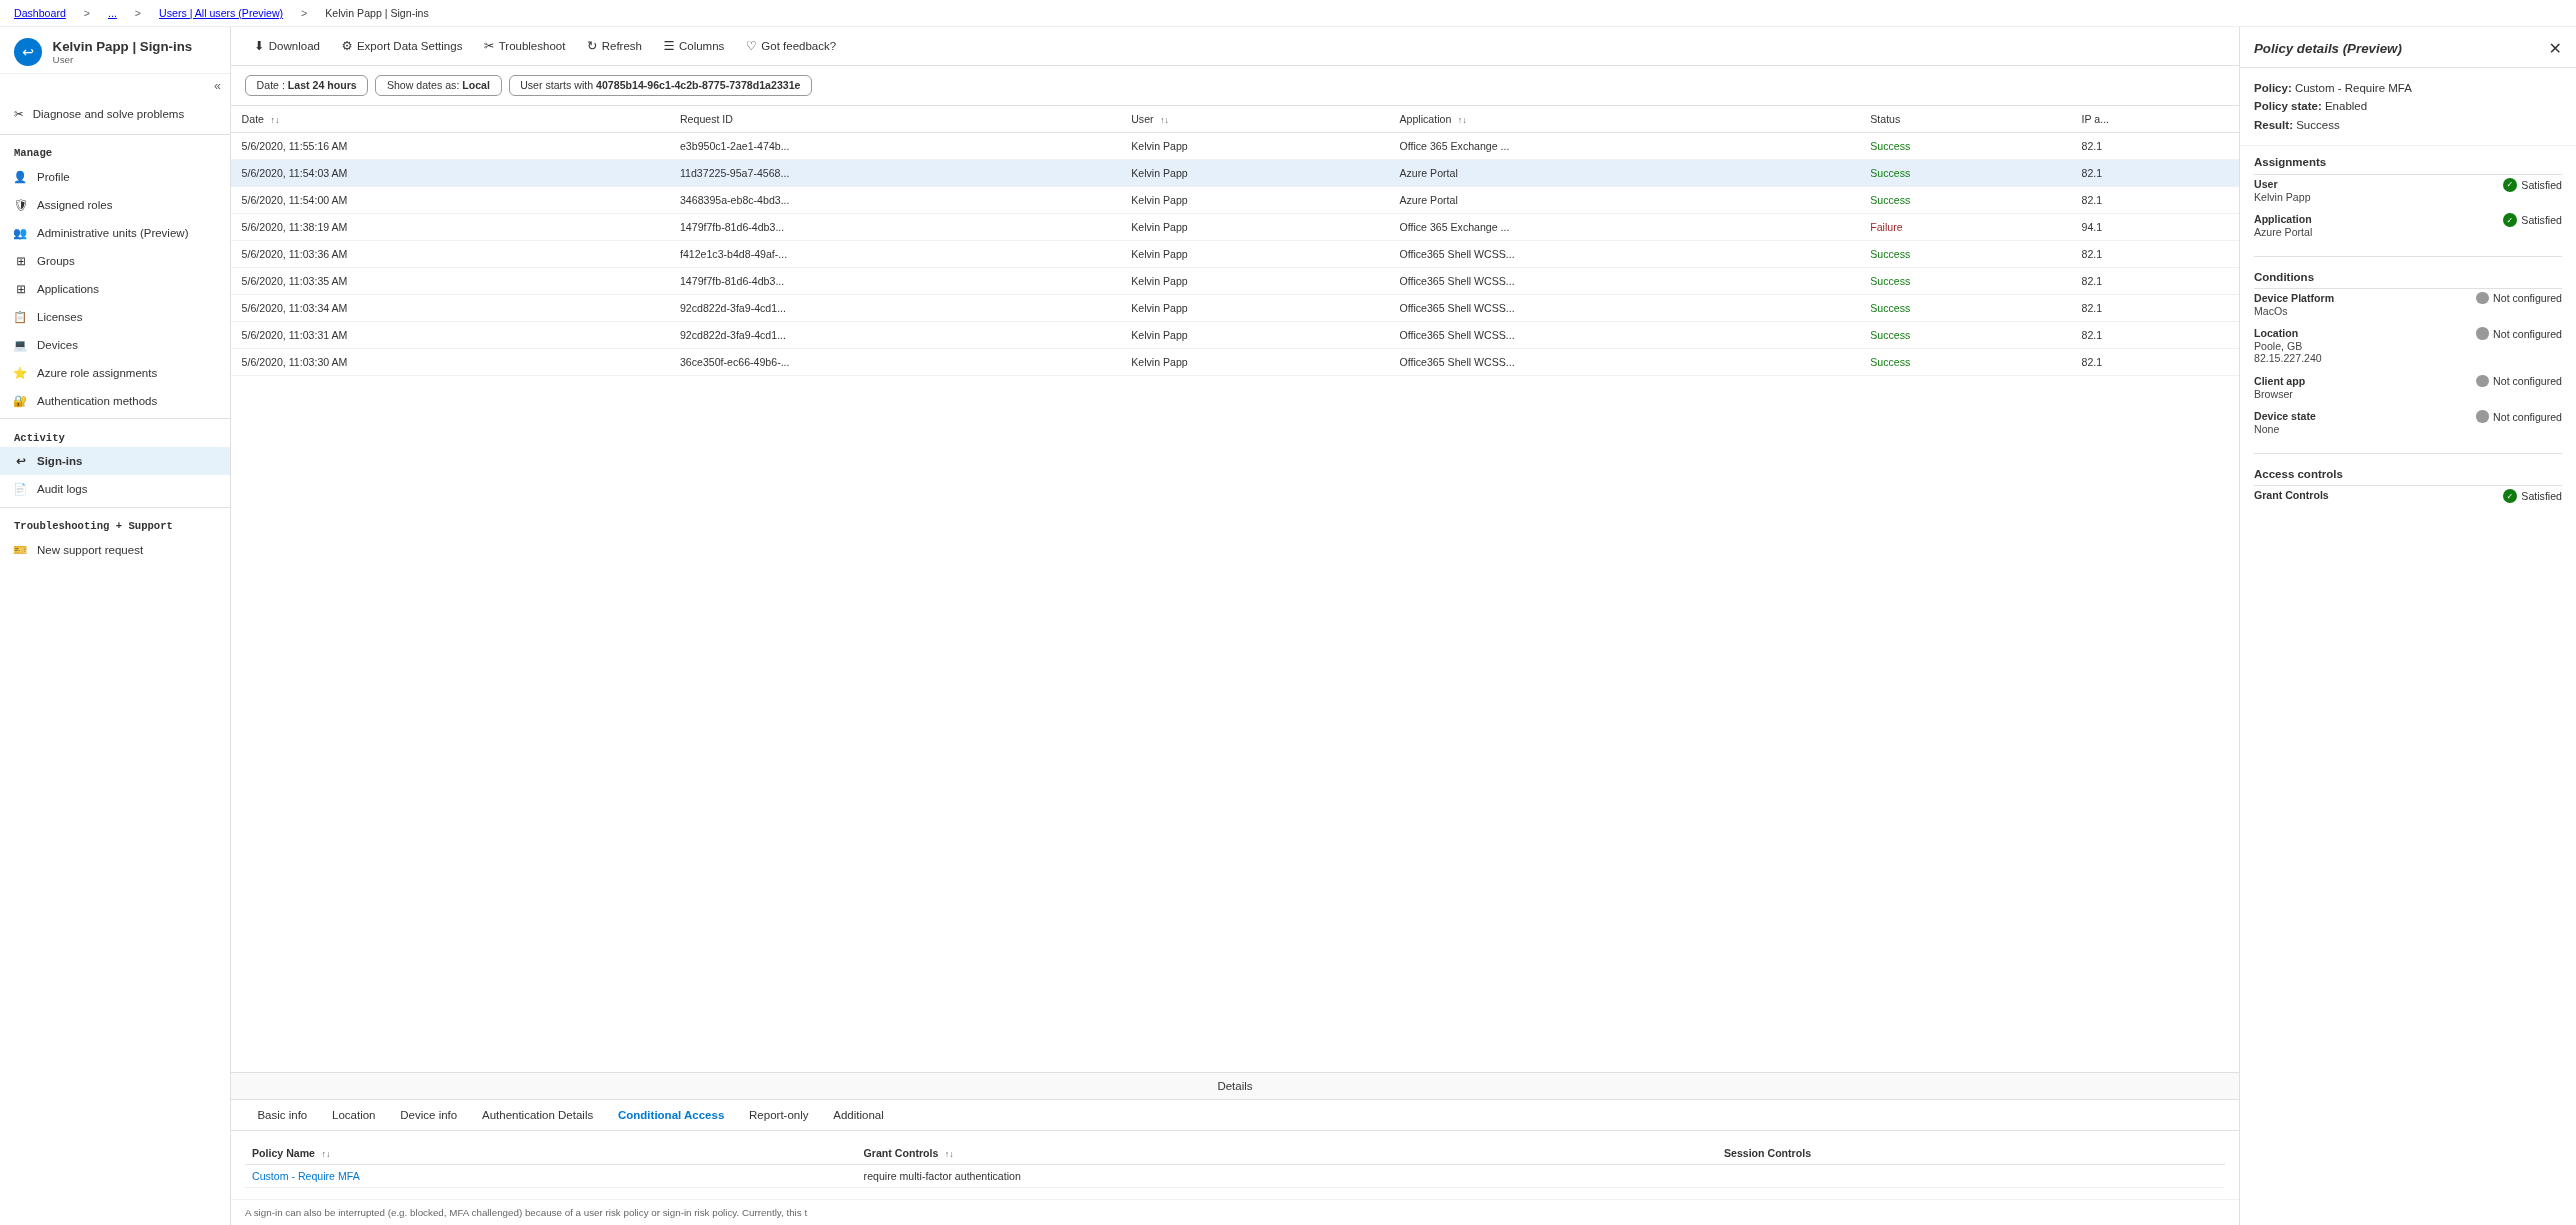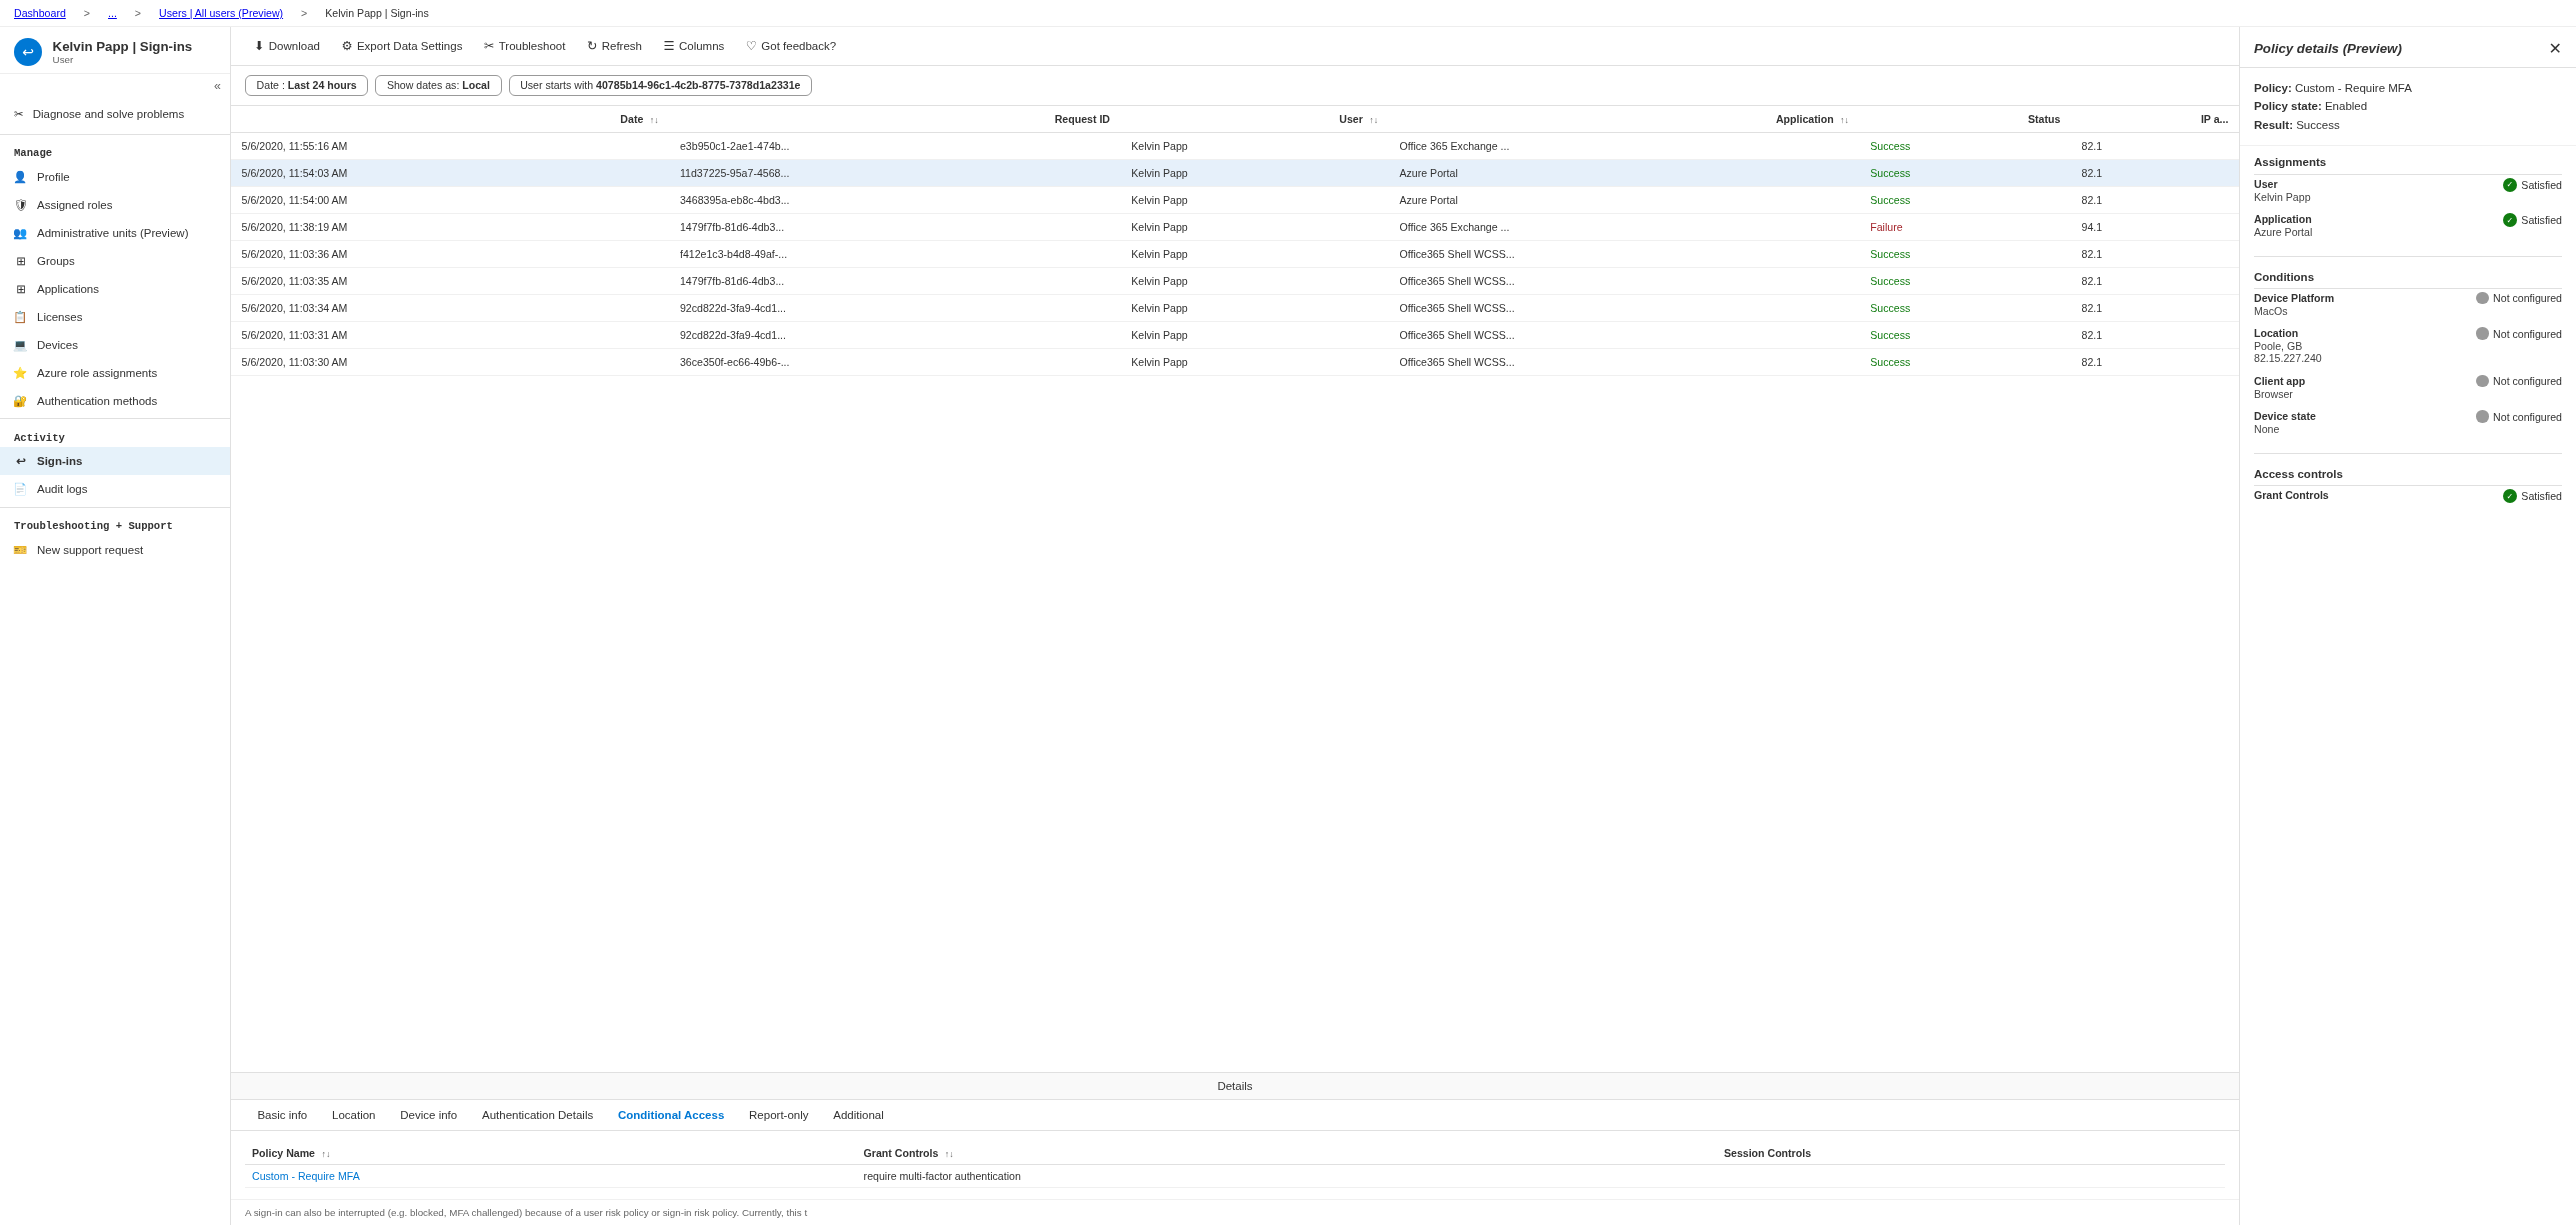--- a/index.html
+++ b/index.html
@@ -36,21 +36,21 @@
     .toolbar-btn { display: flex; align-items: center; gap: 4.4px; padding: 4.4px 9px; border: none; background: none; cursor: pointer; color: #333; font-size: 11.5px; border-radius: 1.8px; }
     .toolbar-btn .icon { font-size: 12.4px; }
 
     
     .filters { display: flex; align-items: center; gap: 7px; padding: 9px 14px; border-bottom: 0.9px solid #e0e0e0; flex-wrap: wrap; }
     .filter-pill { border: 0.9px solid #999; border-radius: 6px; padding: 3.5px 10.6px; font-size: 10.6px; cursor: pointer; background: #fff; display: flex; align-items: center; gap: 3.5px; }
 
     
     .table-container { flex: 1; overflow-y: auto; overflow-x: auto; }
     table { width: 100%; border-collapse: collapse; }
-    table th { text-align: right; padding: 7px 10.6px; font-size: 10.6px; font-weight: 700; color: #333; border-bottom: 1.8px solid #e0e0e0; background: #fff; white-space: nowrap; position: sticky; top: 0; z-index: 1; }
+    table th { text-align: left; padding: 7px 10.6px; font-size: 10.6px; font-weight: 400; color: #333; border-bottom: 1.8px solid #e0e0e0; background: #fff; white-space: nowrap; position: sticky; top: 0; z-index: 1; }
     table th .sort-icon { margin-left: 3.5px; color: #666; font-size: 9px; }
     table td { padding: 7px 10.6px; font-size: 10.6px; border-bottom: 0.9px solid #f0f0f0; white-space: nowrap; }
     table tr.selected { background: #e6f0fa; }
     .status-success { color: #107c10; }
     .status-failure { color: #a4262c; }
 
     
     .details-panel { border-top: 0.9px solid #e0e0e0; }
     .details-header { padding: 7px 14px; font-size: 11.5px; font-weight: 400; background: #f9f9f9; border-bottom: 0.9px solid #e0e0e0; text-align: center; }
     .details-tabs { display: flex; align-items: center; gap: 0; padding: 0 14px; border-bottom: 1.8px solid #e0e0e0; background: #fff; overflow-x: auto; }

